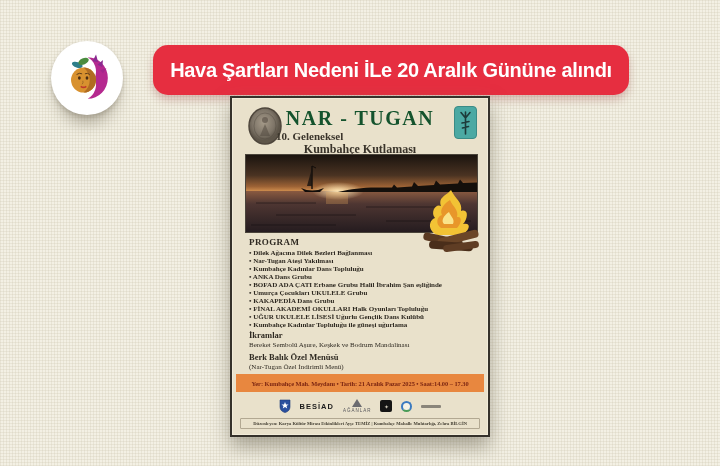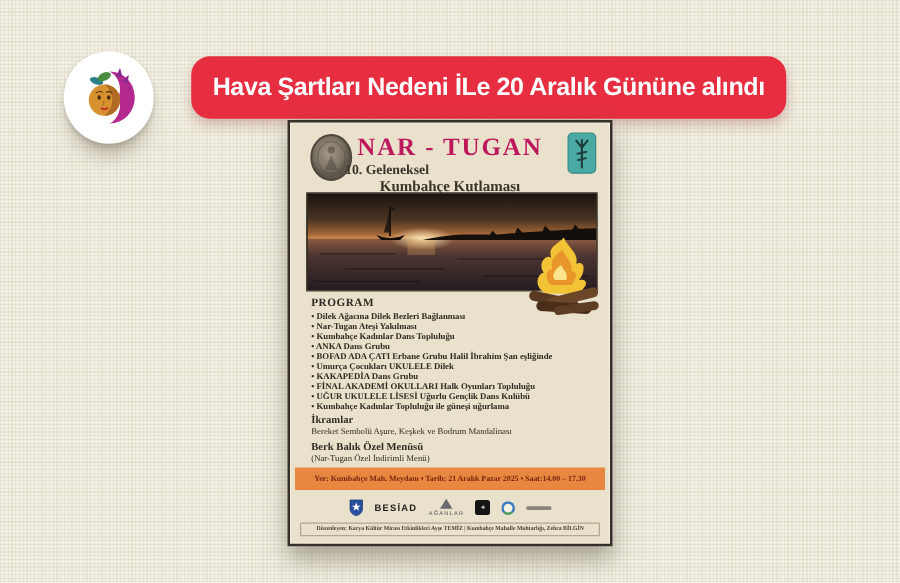--- a/index.html
+++ b/index.html
@@ -43,21 +43,21 @@
 
   .poster-header { position:absolute; top:4px; left:0; right:0; height:52px; }
   .seal { position:absolute; left:15px; top:4px; width:36px; height:40px; }
   .rune-box {
     position:absolute; right:11px; top:4px; width:23px; height:33px;
     background:#4ba9a3; border-radius:4px; border:1px solid #3a8b86;
     display:flex; align-items:center; justify-content:center;
   }
   .poster-title {
     position:absolute; top:5px; left:0; right:0; text-align:center;
-    font-weight:700; font-size:20px; letter-spacing:1.5px; color:#be185d;
+    font-weight:700; font-size:20px; letter-spacing:1.5px; color:#14532d;
   }
   .poster-sub1 {
     position:absolute; top:28px; left:0; right:0; text-align:left;
     font-weight:700; font-size:11px; color:#3a342b;margin-left:44px;
   }
   .poster-sub2 {
     position:absolute; top:40px; left:0; right:0; text-align:center;
     font-weight:700; font-size:12px; color:#3a342b;
   }
 
@@ -248,21 +248,21 @@
           <li>Dilek Ağacına Dilek Bezleri Bağlanması</li>
 
           <li>Nar-Tugan Ateşi Yakılması</li>
 
           <li>Kumbahçe Kadınlar Dans Topluluğu</li>
 
           <li>ANKA Dans Grubu</li>
 
           <li>BOFAD ADA ÇATI Erbane Grubu Halil İbrahim Şan eşliğinde</li>
 
-          <li>Umurça Çocukları UKULELE Dilek</li>
+          <li>Umurça Çocukları UKULELE Grubu</li>
 
           <li>KAKAPEDİA Dans Grubu</li>
 
           <li>FİNAL AKADEMİ OKULLARI Halk Oyunları Topluluğu</li>
 
           <li>UĞUR UKULELE LİSESİ Uğurlu Gençlik Dans Kulübü</li>
 
           <li>Kumbahçe Kadınlar Topluluğu ile güneşi uğurlama</li>
         </ul>
     </div>

